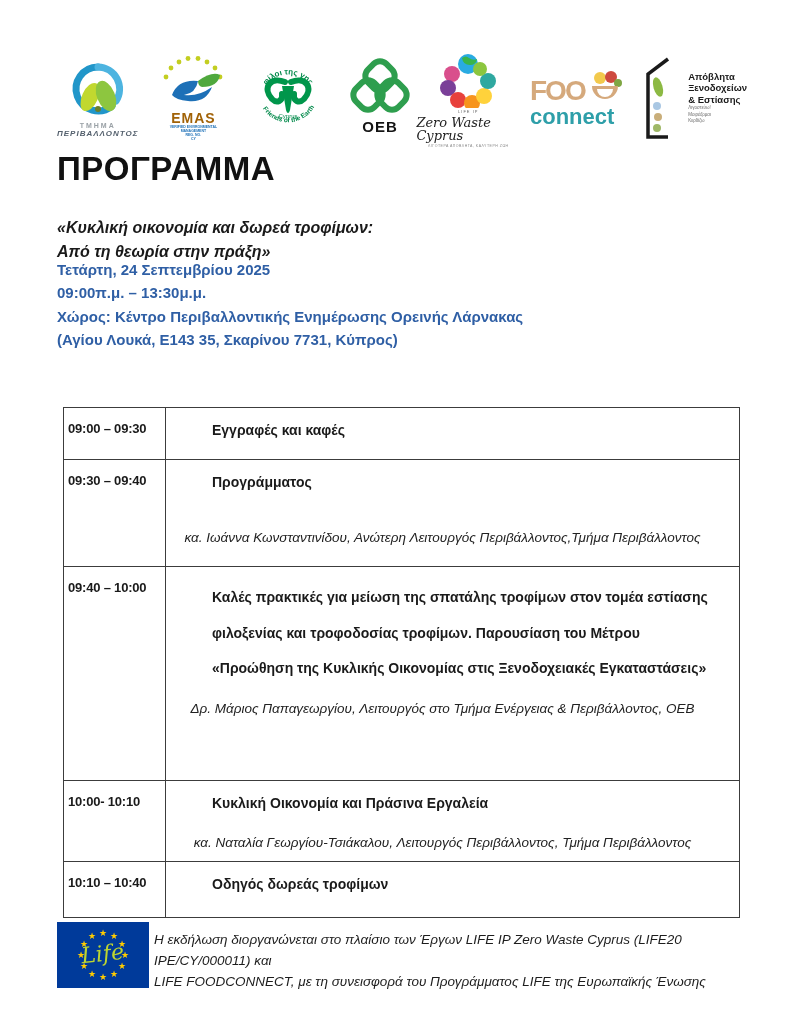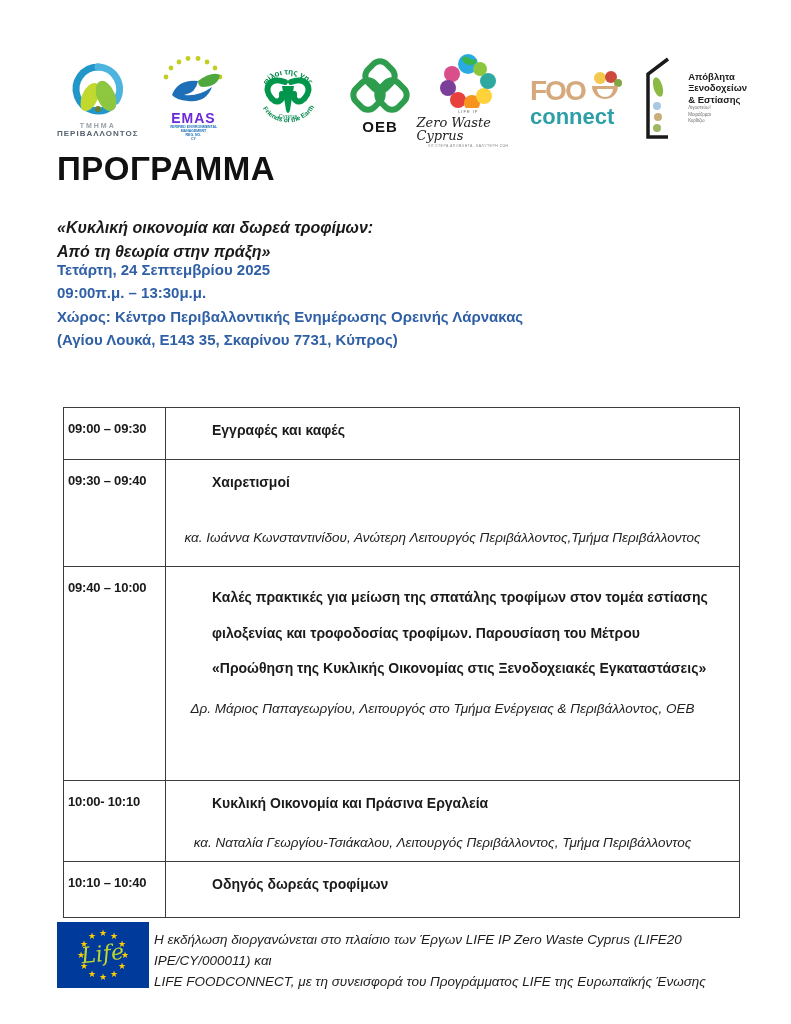--- a/index.html
+++ b/index.html
@@ -8,22 +8,22 @@
     margin:0 auto;font-family:"Liberation Sans",sans-serif;color:#1a1a1a;
     overflow:hidden;
   }
   
   .logo-row{position:absolute;top:48px;left:57px;width:690px;display:flex;justify-content:space-between;align-items:center;}
   .logo-group{display:flex;align-items:center;}
   .logo-group.left{gap:16px;}
   .logo-group.right{gap:10px;}
   .logo{display:flex;flex-direction:column;align-items:center;}
   .dept-txt1{font-size:7px;letter-spacing:2px;color:#9aa1a6;margin-top:1px;font-weight:bold;}
-  .dept-txt2{font-size:8px;letter-spacing:1px;color:#55616e;font-weight:bold;}
-  .emas-word{font-size:14px;font-weight:bold;color:#6d28d9;letter-spacing:1px;line-height:1;}
+  .dept-txt2{font-size:8px;letter-spacing:1px;color:#55616e;font-weight:bold;font-style:italic;}
+  .emas-word{font-size:14px;font-weight:bold;color:#a16207;letter-spacing:1px;line-height:1;}
   .emas-small{font-size:3.5px;color:#1d70b7;text-align:center;line-height:1.2;font-weight:bold;}
   .zwc-script{font-family:"DejaVu Serif",serif;font-style:italic;font-size:13px;color:#222;line-height:1;margin-top:2px;}
   .zwc-lifeip{font-size:4px;color:#666;letter-spacing:1px;margin-top:1px;}
   .zwc-tag{font-size:3.5px;color:#8a8a8a;margin-top:2px;letter-spacing:.5px;}
   .fc-stack{display:flex;flex-direction:column;align-items:flex-start;line-height:1;}
   .hosp{display:flex;align-items:center;gap:18px;}
   .hosp-text{display:flex;flex-direction:column;}
   .hosp-line{font-size:9.5px;font-weight:bold;color:#1a1a1a;line-height:1.2;}
   .hosp-small{font-size:4.5px;color:#6a6a6a;line-height:1.5;}
   
@@ -188,21 +188,21 @@
     <tbody>
         <tr class="row1">
       <td class="time">09:00 – 09:30</td>
       <td class="desc">
         <div class="sess-title">Εγγραφές και καφές</div>
       </td>
     </tr>
     <tr class="row2">
       <td class="time">09:30 – 09:40</td>
       <td class="desc">
-        <div class="sess-title">Χαιρετισμοί</div>
+        <div class="sess-title">Προγράμματος</div>
         <div class="speaker gap-lg">κα. Ιωάννα Κωνσταντινίδου, Ανώτερη Λειτουργός Περιβάλλοντος,Τμήμα Περιβάλλοντος</div>
       </td>
     </tr>
     <tr class="row3">
       <td class="time">09:40 – 10:00</td>
       <td class="desc">
         <div class="sess-title spread">Καλές πρακτικές για μείωση της σπατάλης τροφίμων στον τομέα εστίασης φιλοξενίας και τροφοδοσίας τροφίμων. Παρουσίαση του Μέτρου «Προώθηση της Κυκλικής Οικονομίας στις Ξενοδοχειακές Εγκαταστάσεις»</div>
         <div class="speaker gap-md">Δρ. Μάριος Παπαγεωργίου, Λειτουργός στο Τμήμα Ενέργειας &amp; Περιβάλλοντος, ΟΕΒ</div>
       </td>
     </tr>

